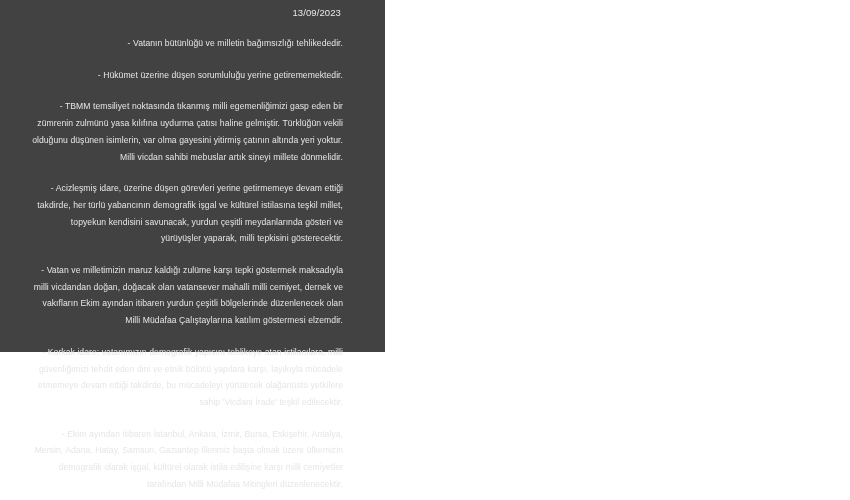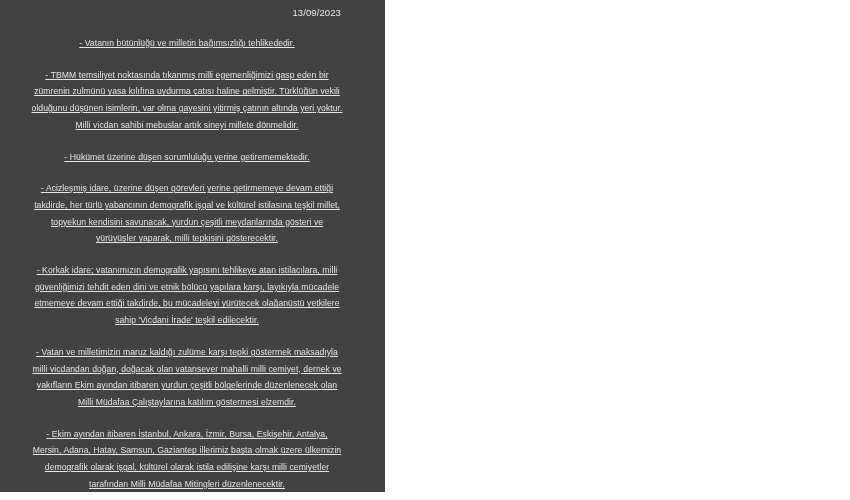--- a/index.html
+++ b/index.html
@@ -21,21 +21,21 @@
     height: 500px;
     background: #ffffff;
   }
 
   
   #declaration-panel {
     position: absolute;
     left: 0;
     top: 0;
     width: 385px;
-    height: 492px;
+    height: 352px;
     background: #424242;
     box-sizing: border-box;
     padding: 6px 42px 0 31px;
   }
 
   
   .doc-header {
     text-align: right;
     color: #e8e8e8;
     margin: 0 0 16px 0;
@@ -51,23 +51,22 @@
 
   
   .doc-body {
     color: #e6e6e6;
   }
   .doc-paragraph {
     font-size: 8.6px;
     line-height: 16.7px;
     letter-spacing: 0.05px;
     margin: 4px 0 15px 0;
-    text-align: center;
+    text-align: right;
     word-spacing: 0.1px;
-    text-decoration: underline;
   }
   .doc-paragraph:last-child {
     margin-bottom: 0;
   }
 
   
   #blank-area {
     position: absolute;
     left: 385px;
     top: 0;
@@ -82,25 +81,25 @@
 <div id="page">
 
   <div id="declaration-panel">
 
     <div class="doc-header">
       <span class="header-line">13/09/2023</span>
     </div>
 
     <div class="doc-body">
       <p class="doc-paragraph">- Vatanın bütünlüğü ve milletin bağımsızlığı tehlikededir.</p>
+      <p class="doc-paragraph">- Hükümet üzerine düşen sorumluluğu yerine getirememektedir.</p>
       <p class="doc-paragraph">- TBMM temsiliyet noktasında tıkanmış milli egemenliğimizi gasp eden bir zümrenin zulmünü yasa kılıfına uydurma çatısı haline gelmiştir. Türklüğün vekili olduğunu düşünen isimlerin, var olma gayesini yitirmiş çatının altında yeri yoktur. Milli vicdan sahibi mebuslar artık sineyi millete dönmelidir.</p>
-      <p class="doc-paragraph">- Hükümet üzerine düşen sorumluluğu yerine getirememektedir.</p>
       <p class="doc-paragraph">- Acizleşmiş idare, üzerine düşen görevleri yerine getirmemeye devam ettiği takdirde, her türlü yabancının demografik işgal ve kültürel istilasına teşkil millet, topyekun kendisini savunacak, yurdun çeşitli meydanlarında gösteri ve yürüyüşler yaparak, milli tepkisini gösterecektir.</p>
+      <p class="doc-paragraph">- Vatan ve milletimizin maruz kaldığı zulüme karşı tepki göstermek maksadıyla milli vicdandan doğan, doğacak olan vatansever mahalli milli cemiyet, dernek ve vakıfların Ekim ayından itibaren yurdun çeşitli bölgelerinde düzenlenecek olan Milli Müdafaa Çalıştaylarına katılım göstermesi elzemdir.</p>
       <p class="doc-paragraph">- Korkak idare; vatanımızın demografik yapısını tehlikeye atan istilacılara, milli güvenliğimizi tehdit eden dini ve etnik bölücü yapılara karşı, layıkıyla mücadele etmemeye devam ettiği takdirde, bu mücadeleyi yürütecek olağanüstü yetkilere sahip 'Vicdani İrade' teşkil edilecektir.</p>
-      <p class="doc-paragraph">- Vatan ve milletimizin maruz kaldığı zulüme karşı tepki göstermek maksadıyla milli vicdandan doğan, doğacak olan vatansever mahalli milli cemiyet, dernek ve vakıfların Ekim ayından itibaren yurdun çeşitli bölgelerinde düzenlenecek olan Milli Müdafaa Çalıştaylarına katılım göstermesi elzemdir.</p>
       <p class="doc-paragraph">- Ekim ayından itibaren İstanbul, Ankara, İzmir, Bursa, Eskişehir, Antalya, Mersin, Adana, Hatay, Samsun, Gaziantep illerimiz başta olmak üzere ülkemizin demografik olarak işgal, kültürel olarak istila edilişine karşı milli cemiyetler tarafından Milli Müdafaa Mitingleri düzenlenecektir.</p>
 
     </div>
 
   </div>
 
   <div id="blank-area"></div>
 
 </div>
 

